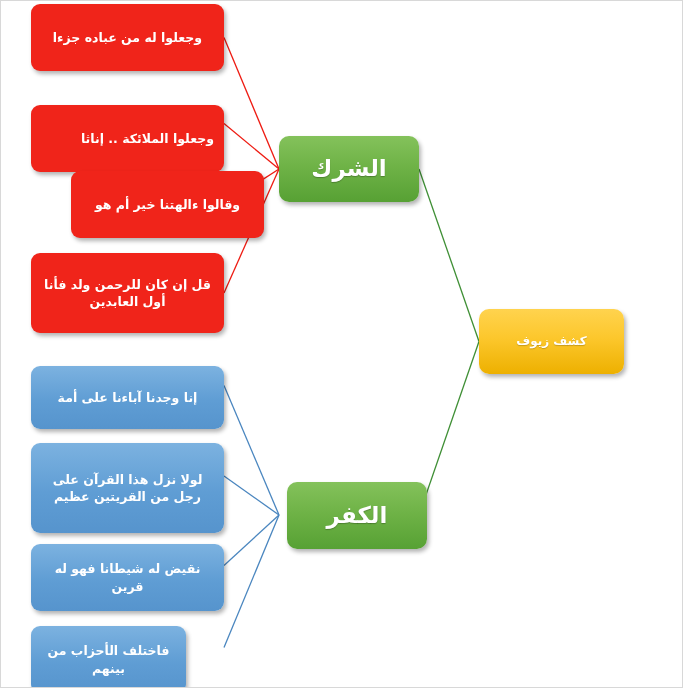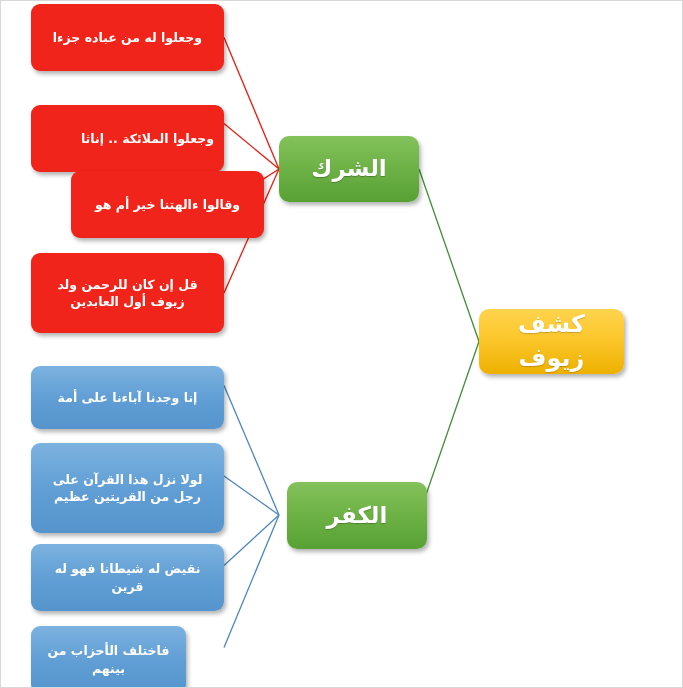--- a/index.html
+++ b/index.html
@@ -60,21 +60,21 @@
     margin-top: 12px;
   }
   .branch-green {
     background: linear-gradient(to bottom, #84c25b 0%, #6fb347 45%, #57a134 100%);
     font-size: 23px;
     border-radius: 10px;
     text-shadow: 0 1px 1px rgba(0,0,0,0.25);
   }
   .root-yellow {
     background: linear-gradient(to bottom, #ffd34e 0%, #fcc72c 45%, #edb000 100%);
-    font-size: 24px;
+    font-size: 12px;
     border-radius: 10px;
     text-shadow: 0 1px 1px rgba(0,0,0,0.20);
   }
 </style>
 </head>
 <body>
 
 <div id="canvas">
   <svg id="edges" viewBox="0 0 683 688" width="683" height="688">
       <line x1="418" y1="168" x2="478" y2="340.5" stroke="#3f8f35" stroke-width="1.3"></line>
@@ -92,21 +92,21 @@
       <div class="node leaf-red" style="left: 30px; top: 3px; width: 193px; height: 67px;">
         <span>وجعلوا له من عباده جزءا</span>
       </div>
       <div class="node leaf-red" style="left: 30px; top: 104px; width: 193px; height: 67px; text-align: right;">
         <span>وجعلوا الملائكة .. إناثا</span>
       </div>
       <div class="node leaf-red" style="left: 30px; top: 170px; width: 193px; height: 67px; margin-left: 40px;">
         <span>وقالوا ءالهتنا خير أم هو</span>
       </div>
       <div class="node leaf-red" style="left: 30px; top: 252px; width: 193px; height: 80px;">
-        <span>قل إن كان للرحمن ولد زيوف أول العابدين</span>
+        <span>قل إن كان للرحمن ولد فأنا أول العابدين</span>
       </div>
       <div class="node branch-green" style="left: 278px; top: 135px; width: 140px; height: 66px;">
         <span>الشرك</span>
       </div>
       <div class="node leaf-blue" style="left: 30px; top: 353px; width: 193px; height: 63px;">
         <span>إنا وجدنا آباءنا على أمة</span>
       </div>
       <div class="node leaf-blue" style="left: 30px; top: 430px; width: 193px; height: 90px;">
         <span>لولا نزل هذا القرآن على رجل من القريتين عظيم</span>
       </div>

